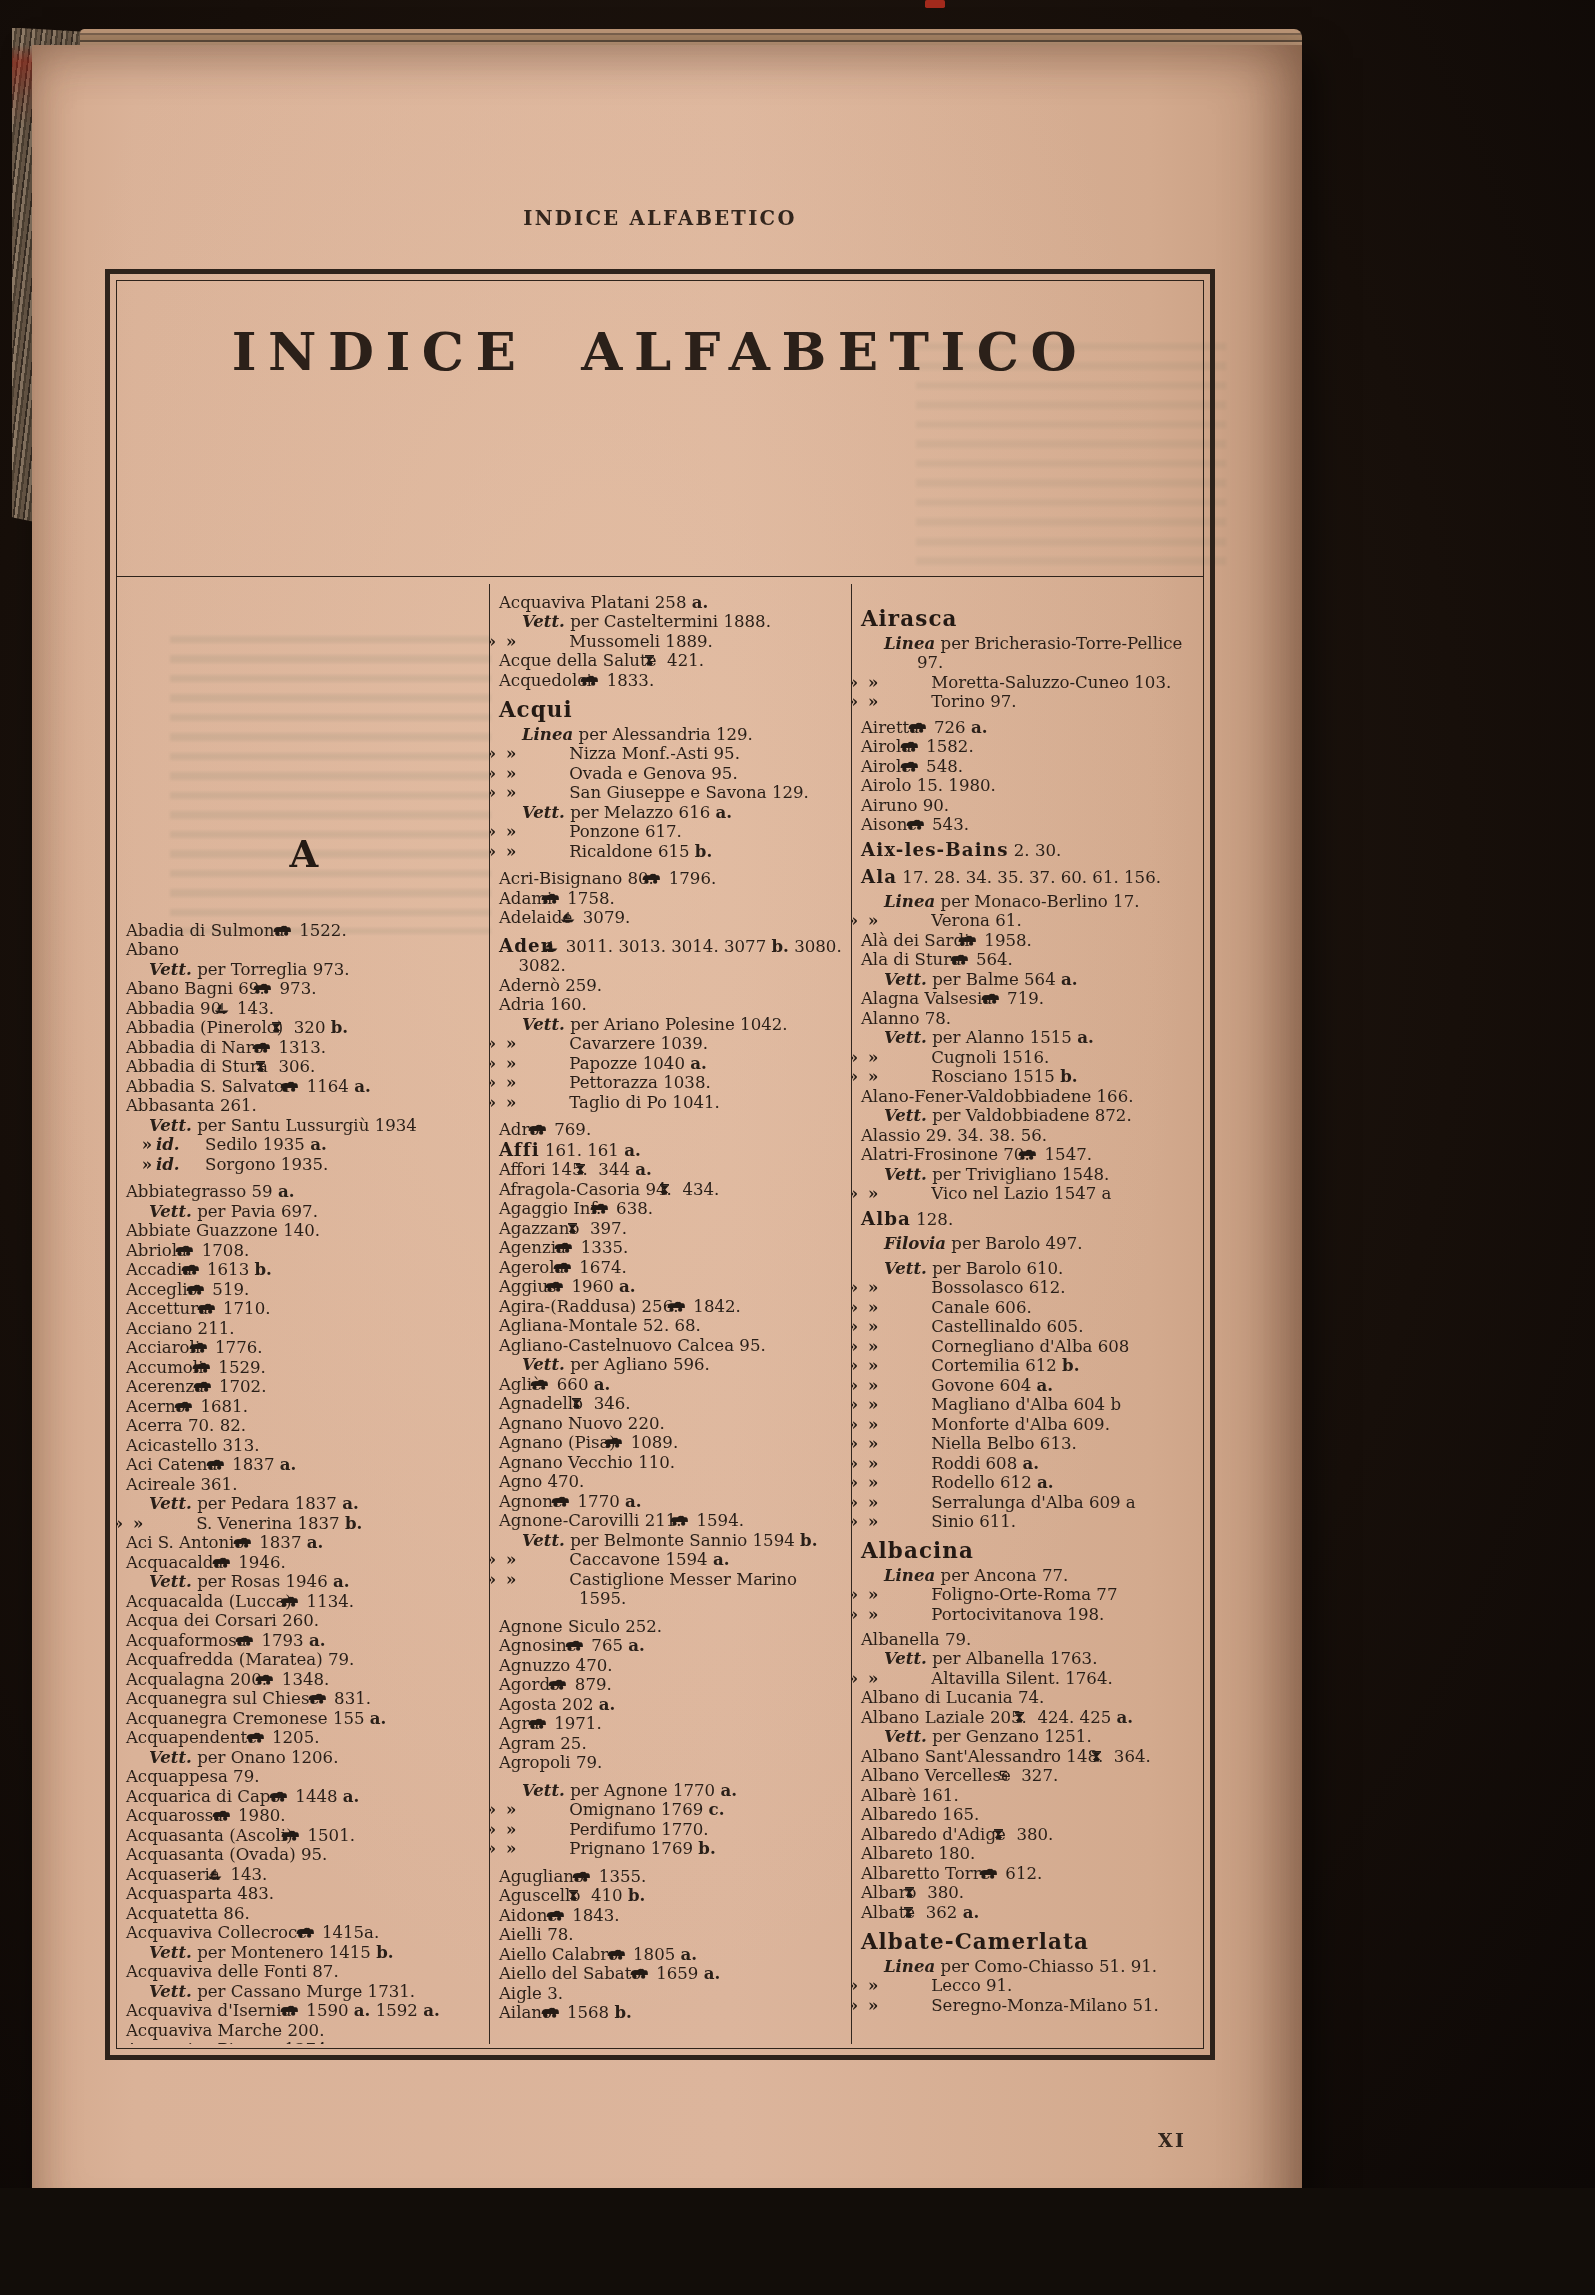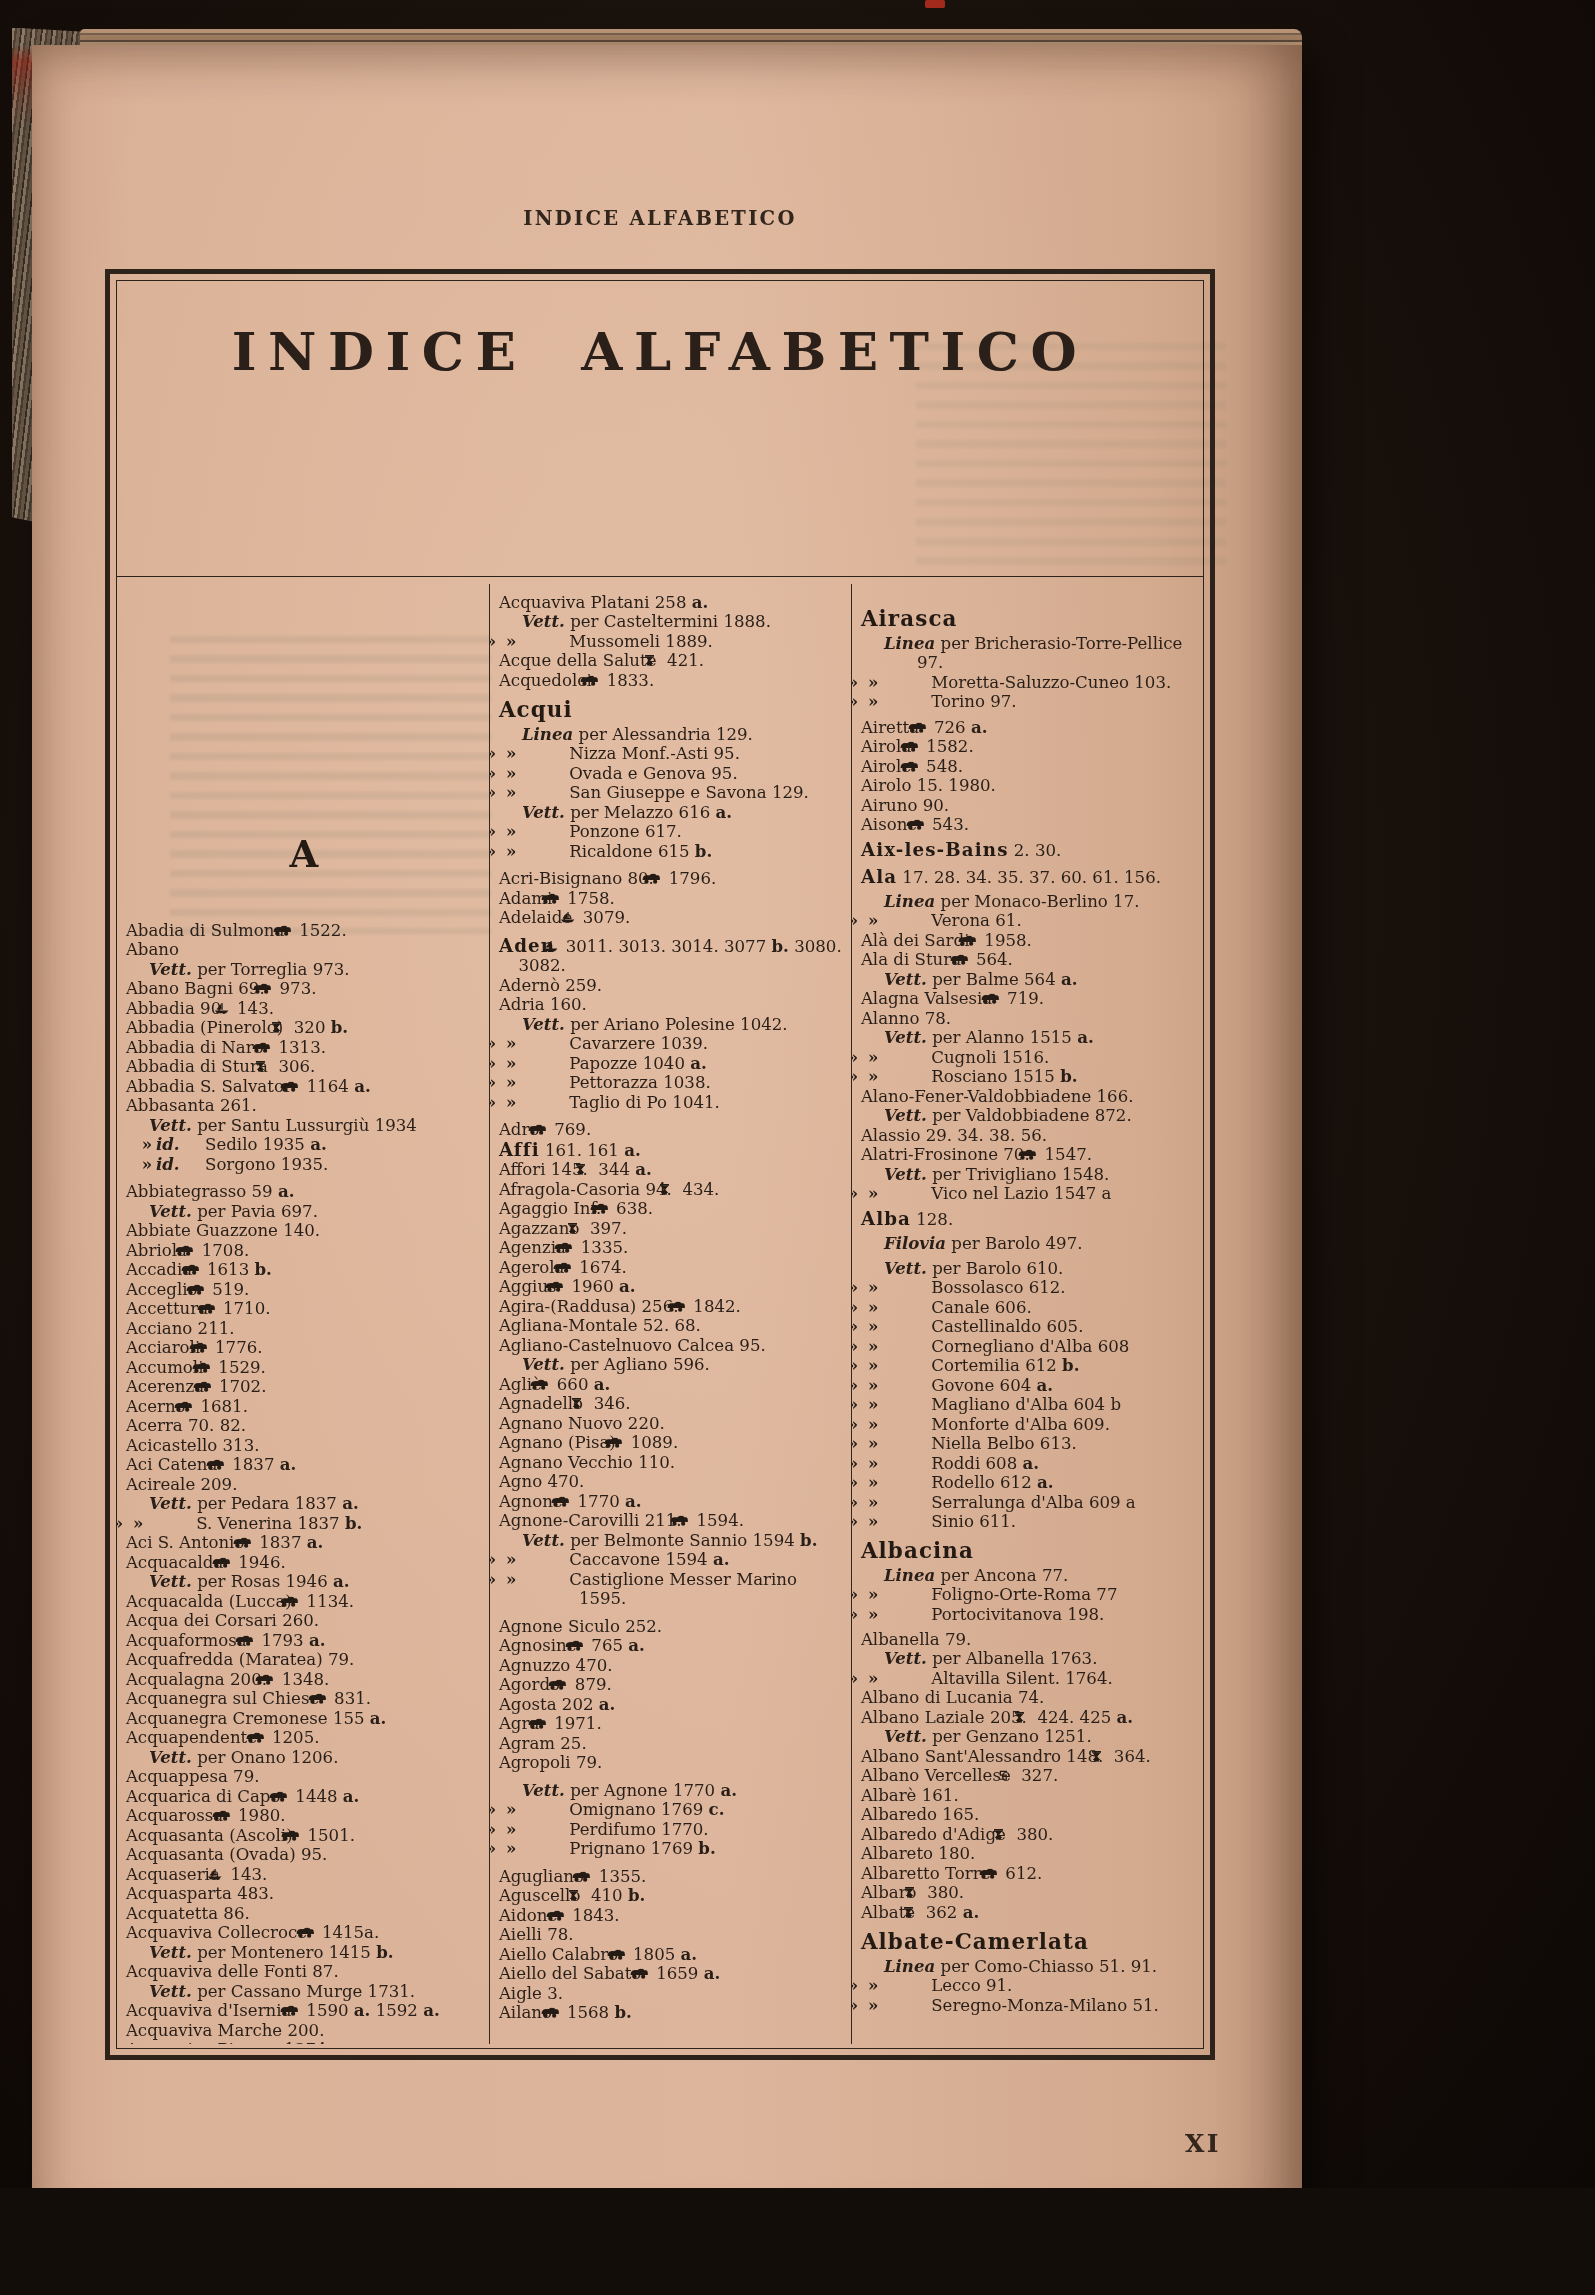--- a/index.html
+++ b/index.html
@@ -47,21 +47,21 @@
   .s2{padding-left:80px;text-indent:-50px;}
   .h{font-weight:bold;font-size:19.5px;letter-spacing:1.1px;margin:9.2px 0 4.6px 0;color:#241a14;}
   .col .h:first-child{margin-top:0;}
   .L{font-size:37px;font-weight:bold;text-align:center;height:68px;line-height:63px;color:#241a14;}
   .hw{font-weight:bold;letter-spacing:1.1px;font-size:1.1em;color:#241a14;}
   .vt{font-weight:bold;font-style:italic;}
   .chev{display:inline-block;margin:0 8px 0 6.9px;font-weight:bold;}
   .icw{display:inline-block;}
   .ic{height:11px;width:auto;fill:#241b15;display:inline-block;vertical-align:baseline;margin:0 1.7px;}
   .ic.stroke{fill:none;stroke:#241b15;stroke-width:1.7px;}
-  .pageno{position:absolute;left:1153px;top:2084px;font-size:25px;font-weight:bold;letter-spacing:2.3px;color:#33261d;}
+  .pageno{position:absolute;left:1126px;top:2084px;font-size:19px;font-weight:bold;letter-spacing:2.3px;color:#33261d;}
   
   .ghost{position:absolute;pointer-events:none;opacity:.10;filter:blur(1.7px);
       background:repeating-linear-gradient(180deg, rgba(70,95,75,.9) 0 7.5px, rgba(0,0,0,0) 7.5px 19.5px);}
   .g1{left:138px;top:591px;width:321px;height:298px;}
   .g2{left:884px;top:298px;width:310px;height:230px;opacity:.07;}
 </style>
 </head>
 <body>
 
 <div class="stage">
@@ -170,21 +170,21 @@
                     <circle cx="7" cy="11" r="2.7"></circle>
                     <circle cx="18" cy="11" r="2.7"></circle>
                   </svg></span> 1681.</div>
               <div class="ln e">Acerra 70. 82.</div>
               <div class="ln e">Acicastello 313.</div>
               <div class="ln e">Aci Catena <span class="icw"><svg class="ic" viewBox="0 0 26 14">
                     <path d="M2 9 Q2 3 7 3 L11 3 Q12.5 .5 15.5 1.2 Q18.5 .5 19.5 3 L22 3 Q24 3.5 24 6.5 L24 9 Z"></path>
                     <circle cx="7" cy="11" r="2.7"></circle>
                     <circle cx="18" cy="11" r="2.7"></circle>
                   </svg></span> 1837 <b>a.</b></div>
-              <div class="ln e">Acireale 209.</div>
+              <div class="ln e">Acireale 361.</div>
               <div class="ln s"><span class="vt">Vett.</span> per Pedara 1837 <b>a.</b></div>
               <div class="ln s2"><span class="chev">»</span> <span class="chev">»</span> S. Venerina 1837 <b>b.</b></div>
               <div class="ln e">Aci S. Antonio <span class="icw"><svg class="ic" viewBox="0 0 26 14">
                     <path d="M2 9 Q2 3 7 3 L11 3 Q12.5 .5 15.5 1.2 Q18.5 .5 19.5 3 L22 3 Q24 3.5 24 6.5 L24 9 Z"></path>
                     <circle cx="7" cy="11" r="2.7"></circle>
                     <circle cx="18" cy="11" r="2.7"></circle>
                   </svg></span> 1837 <b>a.</b></div>
               <div class="ln e">Acquacalda <span class="icw"><svg class="ic" viewBox="0 0 26 14">
                     <path d="M2 9 Q2 3 7 3 L11 3 Q12.5 .5 15.5 1.2 Q18.5 .5 19.5 3 L22 3 Q24 3.5 24 6.5 L24 9 Z"></path>
                     <circle cx="7" cy="11" r="2.7"></circle>

